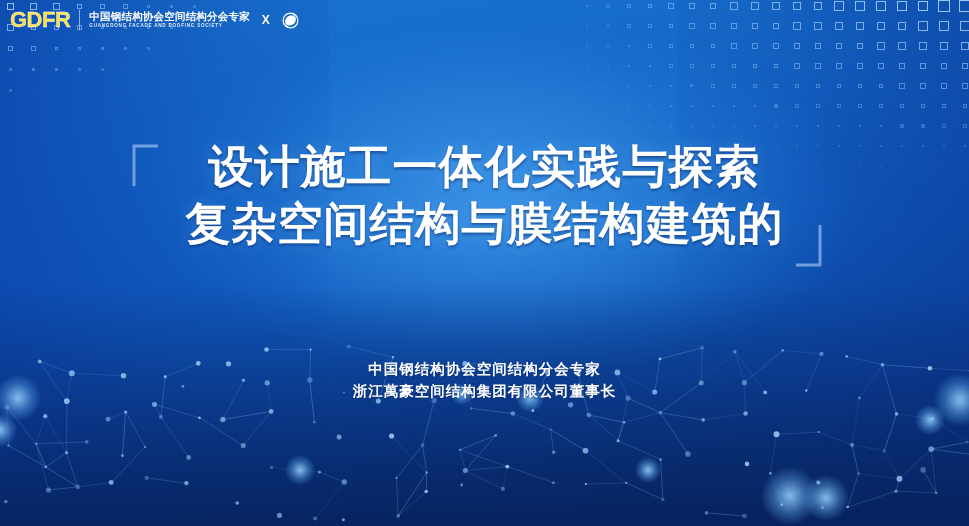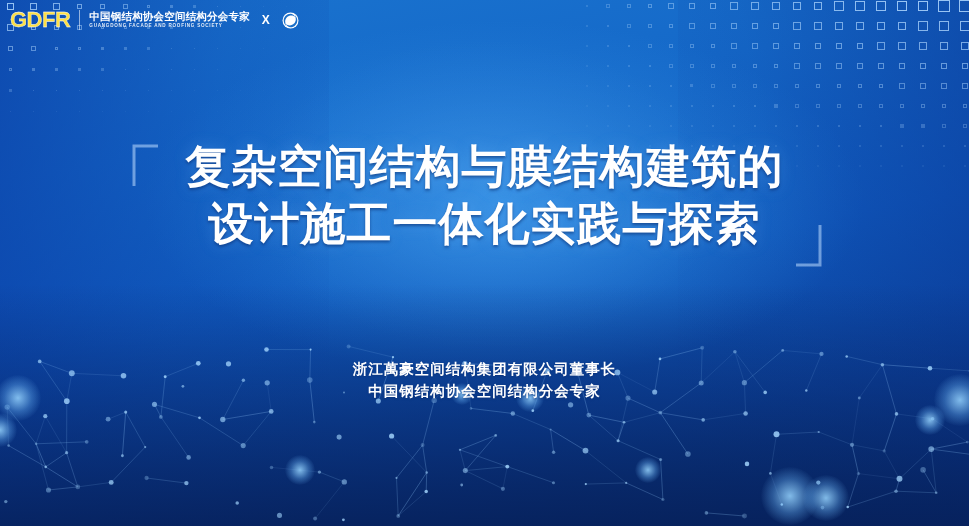--- a/index.html
+++ b/index.html
@@ -732,23 +732,23 @@
       <path d="M3 43 L3 3 L27 3" fill="none" stroke="rgba(190,220,255,0.55)" stroke-width="3"></path>
     </svg>
   </div>
   <div class="bracket bracket-close">
     <svg width="30" height="46" viewBox="0 0 30 46">
       <path d="M27 3 L27 43 L3 43" fill="none" stroke="rgba(190,220,255,0.55)" stroke-width="3"></path>
     </svg>
   </div>
 
   <div class="title-wrap">
+    <div class="title-line">设计施工一体化实践与探索</div>
     <div class="title-line">复杂空间结构与膜结构建筑的</div>
-    <div class="title-line">设计施工一体化实践与探索</div>
   </div>
 
 
   <div class="credentials">
+    <div class="cred-line">中国钢结构协会空间结构分会专家</div>
     <div class="cred-line">浙江萬豪空间结构集团有限公司董事长</div>
-    <div class="cred-line">中国钢结构协会空间结构分会专家</div>
   </div>
 
 </div>
 
 </body></html>

